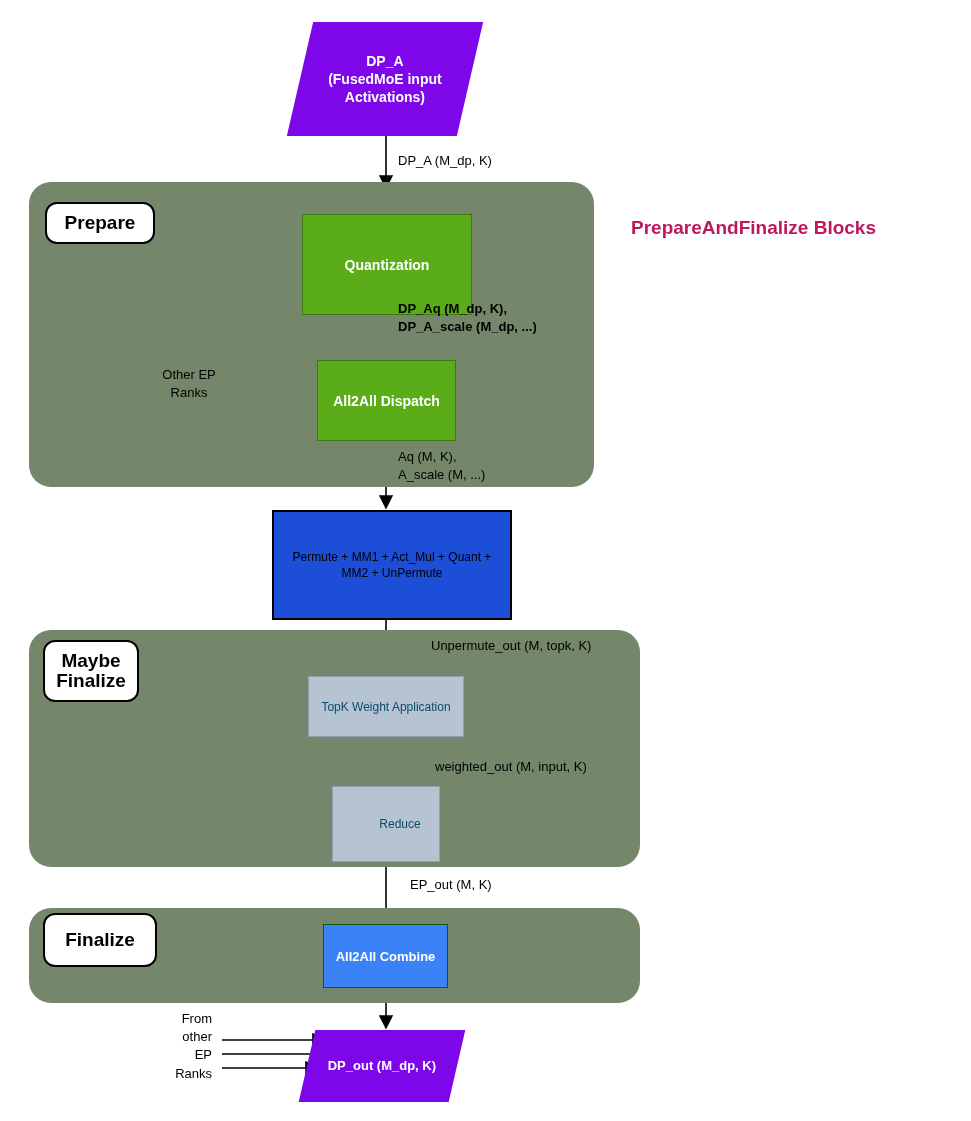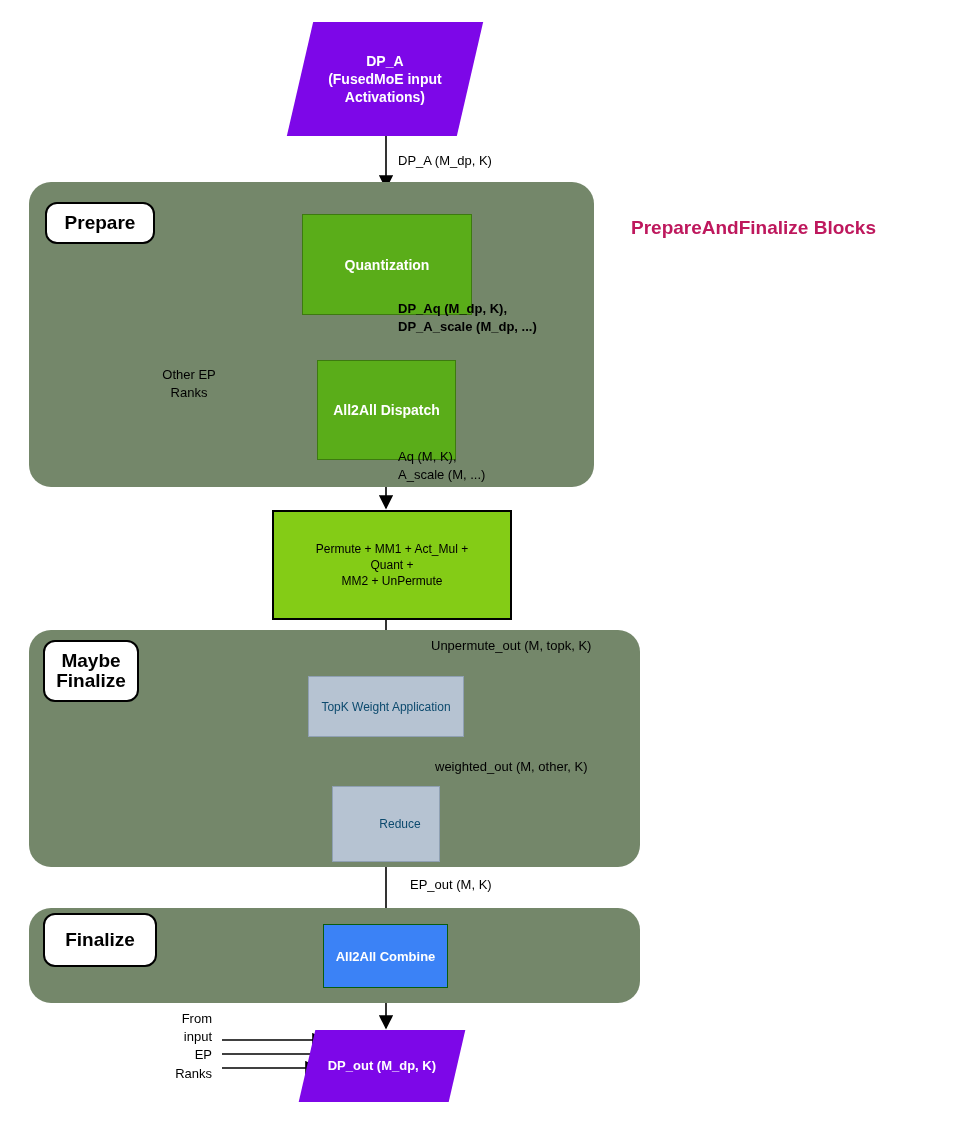--- a/index.html
+++ b/index.html
@@ -61,27 +61,27 @@
     font-size: 13px;
   }
   .node-steel {
     background: #b6c3d2;
     border: 1px solid #8fa0b3;
     color: #0c4a6e;
     font-weight: normal;
     font-size: 12px;
   }
   .node-white {
-    background: #84cc16;
+    background: #1d4ed8;
     border: 2px solid #000000;
     color: #000000;
     font-weight: normal;
     font-size: 12px;
     line-height: 1.35;
-    padding: 4px 24px;
+    padding: 4px 16px;
   }
 
   
   .para {
     background: #7d07e8;
     transform: skewX(-13deg);
     box-sizing: border-box;
   }
   .para-text {
     transform: skewX(13deg);
@@ -179,21 +179,21 @@
   <div class="abs para para-wrap" style="left:300px; top:22px; width:170px; height:114px;">
     <div class="para-text" style="font-size:14px; white-space:pre;">DP_A
 (FusedMoE input
 Activations)</div>
   </div>
 
   <div class="abs node node-green" style="left:302px; top:190px; width:170px; height:101px;margin-top:24px;">
     <span>Quantization</span>
   </div>
 
-  <div class="abs node node-green" style="left:317px; top:360px; width:139px; height:100px;">
+  <div class="abs node node-green" style="left:317px; top:360px; width:139px; height:81px;">
     <span>All2All Dispatch</span>
   </div>
 
   <div class="abs node node-white" style="left:272px; top:510px; width:240px; height:110px;">
     <span style="white-space:pre-line;">Permute + MM1 + Act_Mul + Quant +
 MM2 + UnPermute</span>
   </div>
 
   <div class="abs node node-steel" style="left:308px; top:676px; width:156px; height:61px;">
     <span>TopK Weight Application</span>
@@ -214,25 +214,25 @@
   <div class="abs edge-label" style="left:398px; top:152px;">DP_A (M_dp, K)</div>
 
   <div class="abs edge-label" style="left:398px; top:300px;font-weight:bold;">DP_Aq (M_dp, K),
 DP_A_scale (M_dp, ...)</div>
 
   <div class="abs edge-label" style="left:398px; top:448px;">Aq (M, K),
 A_scale (M, ...)</div>
 
   <div class="abs edge-label" style="left:431px; top:637px;">Unpermute_out (M, topk, K)</div>
 
-  <div class="abs edge-label" style="left:435px; top:758px;">weighted_out (M, other, K)</div>
+  <div class="abs edge-label" style="left:435px; top:758px;">weighted_out (M, input, K)</div>
 
   <div class="abs edge-label" style="left:410px; top:876px;">EP_out (M, K)</div>
 
   <div class="abs side-label" style="left:150px; top:366px; width:78px;text-align:center;">Other EP
 Ranks</div>
 
   <div class="abs side-label" style="left:134px; top:1010px; width:78px;">From
-input
+other
 EP
 Ranks</div>
 
 </div>
 
 </body></html>

